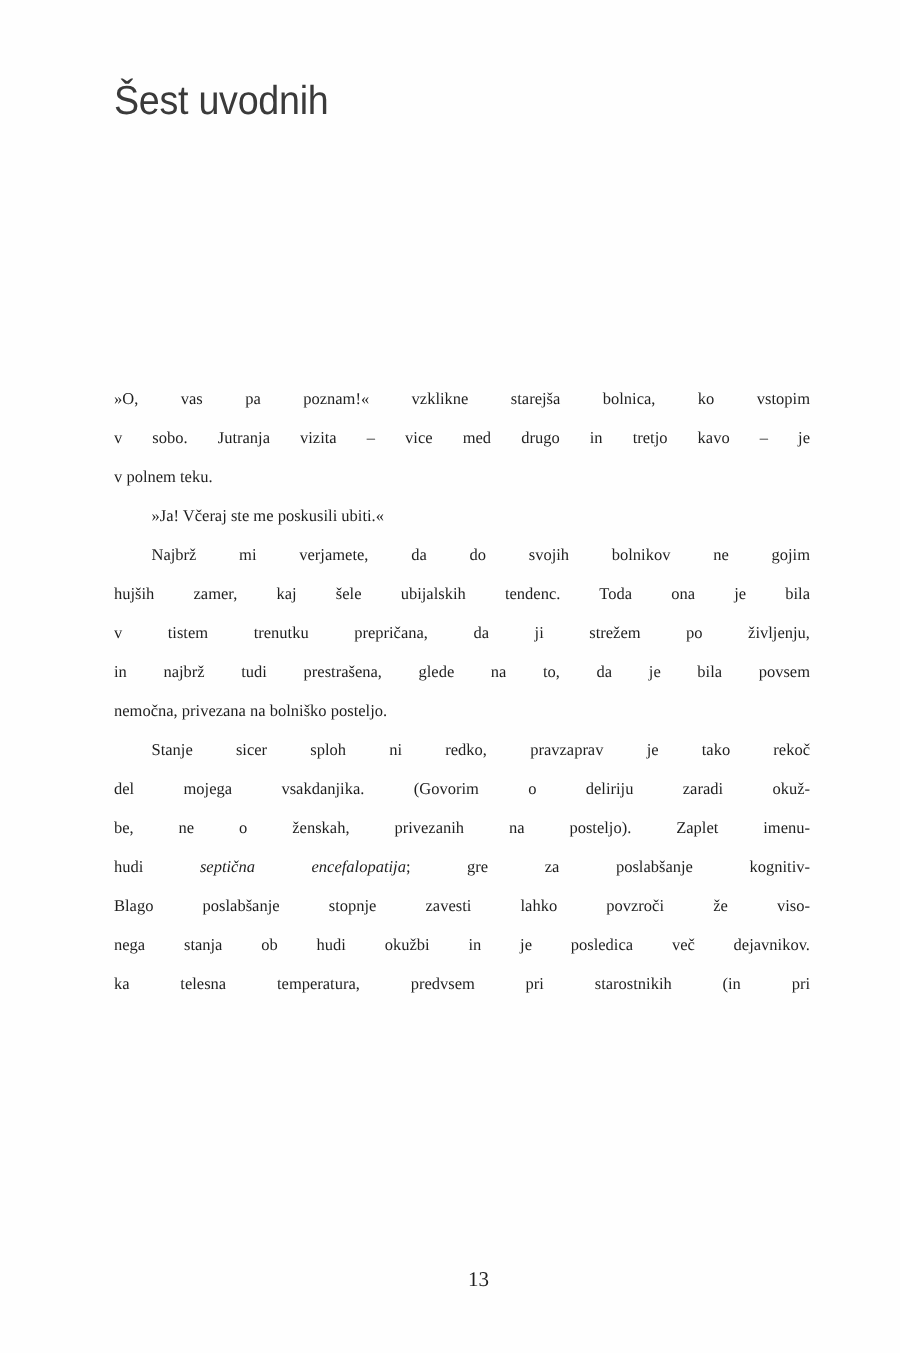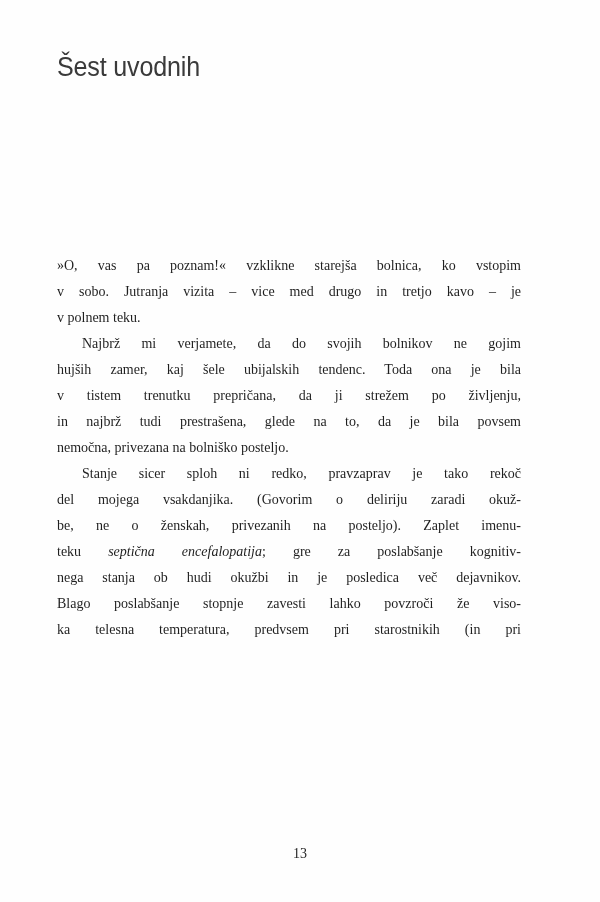--- a/index.html
+++ b/index.html
@@ -11,20 +11,21 @@
     width: 600px;
     height: 902px;
     overflow: hidden;
     background: var(--c-background, #fefefe);
   }
   .page {
     position: relative;
     width: 492px;
     height: 902px;
     background: var(--c-background, #fefefe);
+    margin-left: 19px;
   }
   .title {
     position: absolute;
     left: 57px;
     top: 50px;
     margin: 0;
     font-family: "Liberation Sans", "DejaVu Sans", sans-serif;
     font-weight: 400;
     font-size: 27px;
     line-height: 34px;
@@ -33,21 +34,21 @@
     transform: scaleX(0.93);
     transform-origin: 0 50%;
     white-space: nowrap;
   }
   .text-block {
     position: absolute;
     left: 57px;
     top: 253px;
     width: 464px;
     font-family: "Liberation Serif", "DejaVu Serif", serif;
-    font-size: 14px;
+    font-size: 11px;
     line-height: 26px;
     color: var(--c-text, #1f1f1f);
   }
   .para { margin: 0; }
   .para.gap { margin-top: 11px; }
   .line { text-align: left; }
   .line.just {
     text-align: justify;
     text-align-last: justify;
   }
@@ -71,31 +72,34 @@
 <div class="page">
   <h1 class="title">Šest uvodnih</h1>
 
   <div class="text-block">
       <div class="para">
         <div class="line just"><span>»O, vas pa poznam!« vzklikne starejša bolnica, ko vstopim</span></div>
         <div class="line just"><span>v sobo. Jutranja vizita – vice med drugo in tretjo kavo – je</span></div>
         <div class="line"><span>v polnem teku.</span></div>
       </div>
       <div class="para">
+        <div class="line ind"><span>»Ja! Včeraj ste me poskusili ubiti.«</span></div>
+      </div>
+      <div class="para">
         <div class="line just ind"><span>Najbrž mi verjamete, da do svojih bolnikov ne gojim</span></div>
         <div class="line just"><span>hujših zamer, kaj šele ubijalskih tendenc. Toda ona je bila</span></div>
         <div class="line just"><span>v tistem trenutku prepričana, da ji strežem po življenju,</span></div>
         <div class="line just"><span>in najbrž tudi prestrašena, glede na to, da je bila povsem</span></div>
         <div class="line"><span>nemočna, privezana na bolniško posteljo.</span></div>
       </div>
       <div class="para">
         <div class="line just ind"><span>Stanje sicer sploh ni redko, pravzaprav je tako rekoč</span></div>
         <div class="line just"><span>del mojega vsakdanjika. (Govorim o deliriju zaradi okuž-</span></div>
         <div class="line just"><span>be, ne o ženskah, privezanih na posteljo). Zaplet imenu-</span></div>
-        <div class="line just"><span>teku </span><em>septična encefalopatija</em><span>; gre za poslabšanje kognitiv-</span></div>
+        <div class="line just"><span>hudi </span><em>septična encefalopatija</em><span>; gre za poslabšanje kognitiv-</span></div>
+        <div class="line just"><span>Blago poslabšanje stopnje zavesti lahko povzroči že viso-</span></div>
         <div class="line just"><span>nega stanja ob hudi okužbi in je posledica več dejavnikov.</span></div>
-        <div class="line just"><span>Blago poslabšanje stopnje zavesti lahko povzroči že viso-</span></div>
         <div class="line just"><span>ka telesna temperatura, predvsem pri starostnikih (in pri</span></div>
       </div>
     </div>
 
   <div class="page-number">13</div>
 </div>
 
 </body></html>

